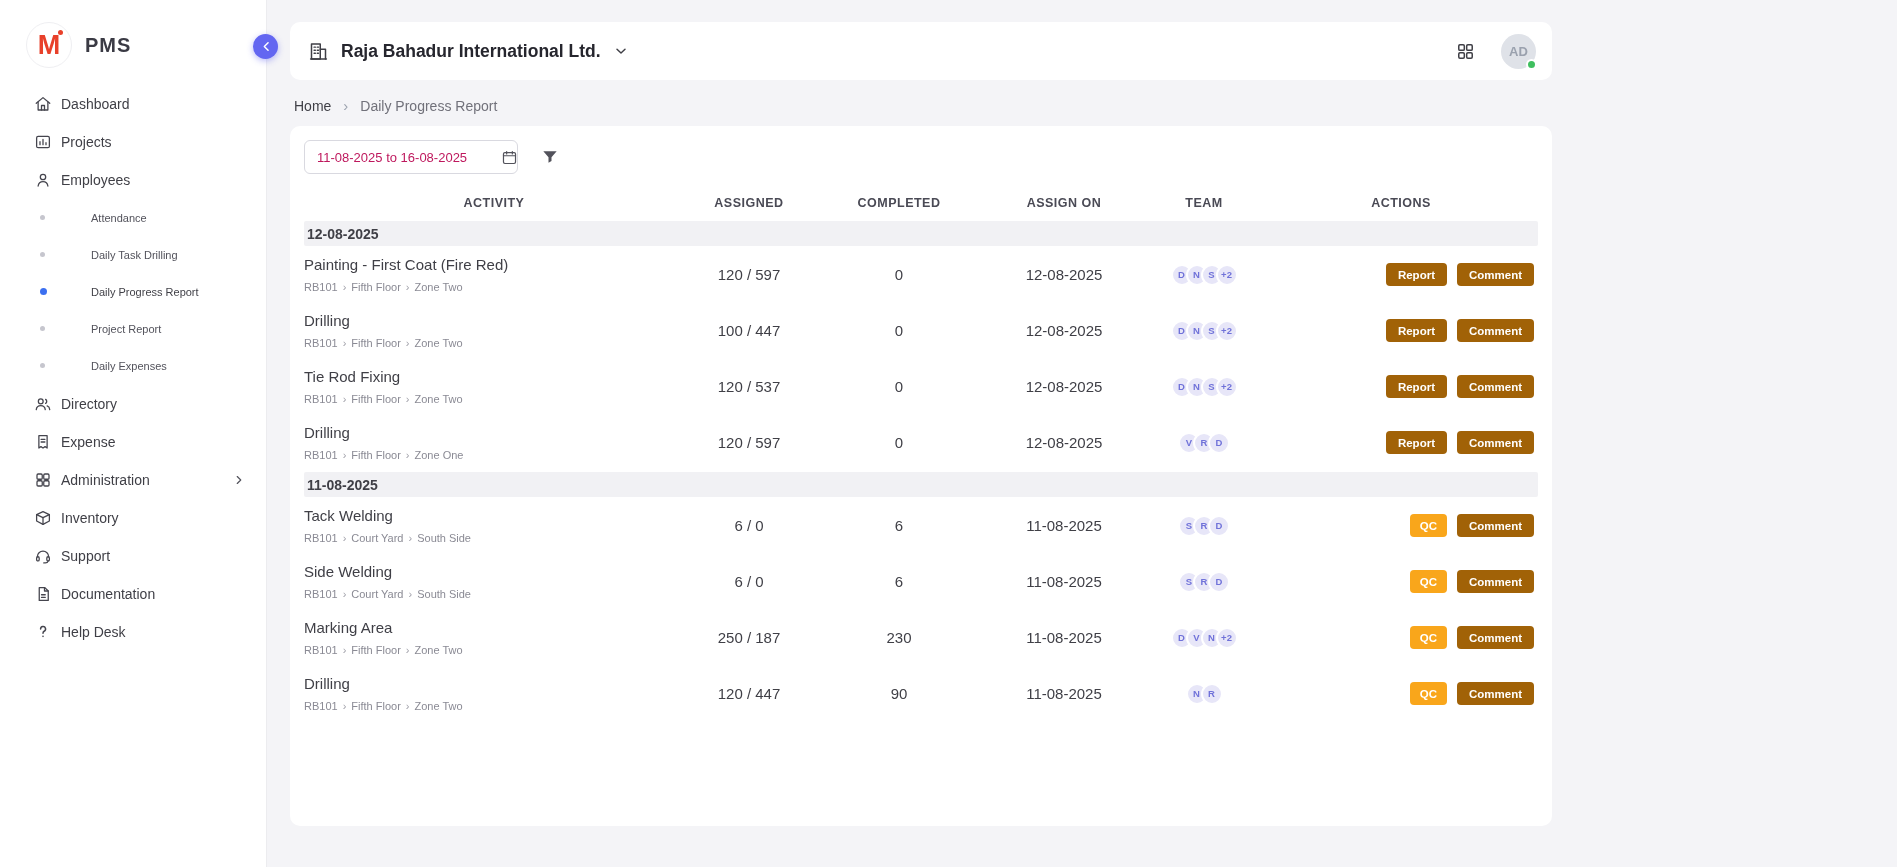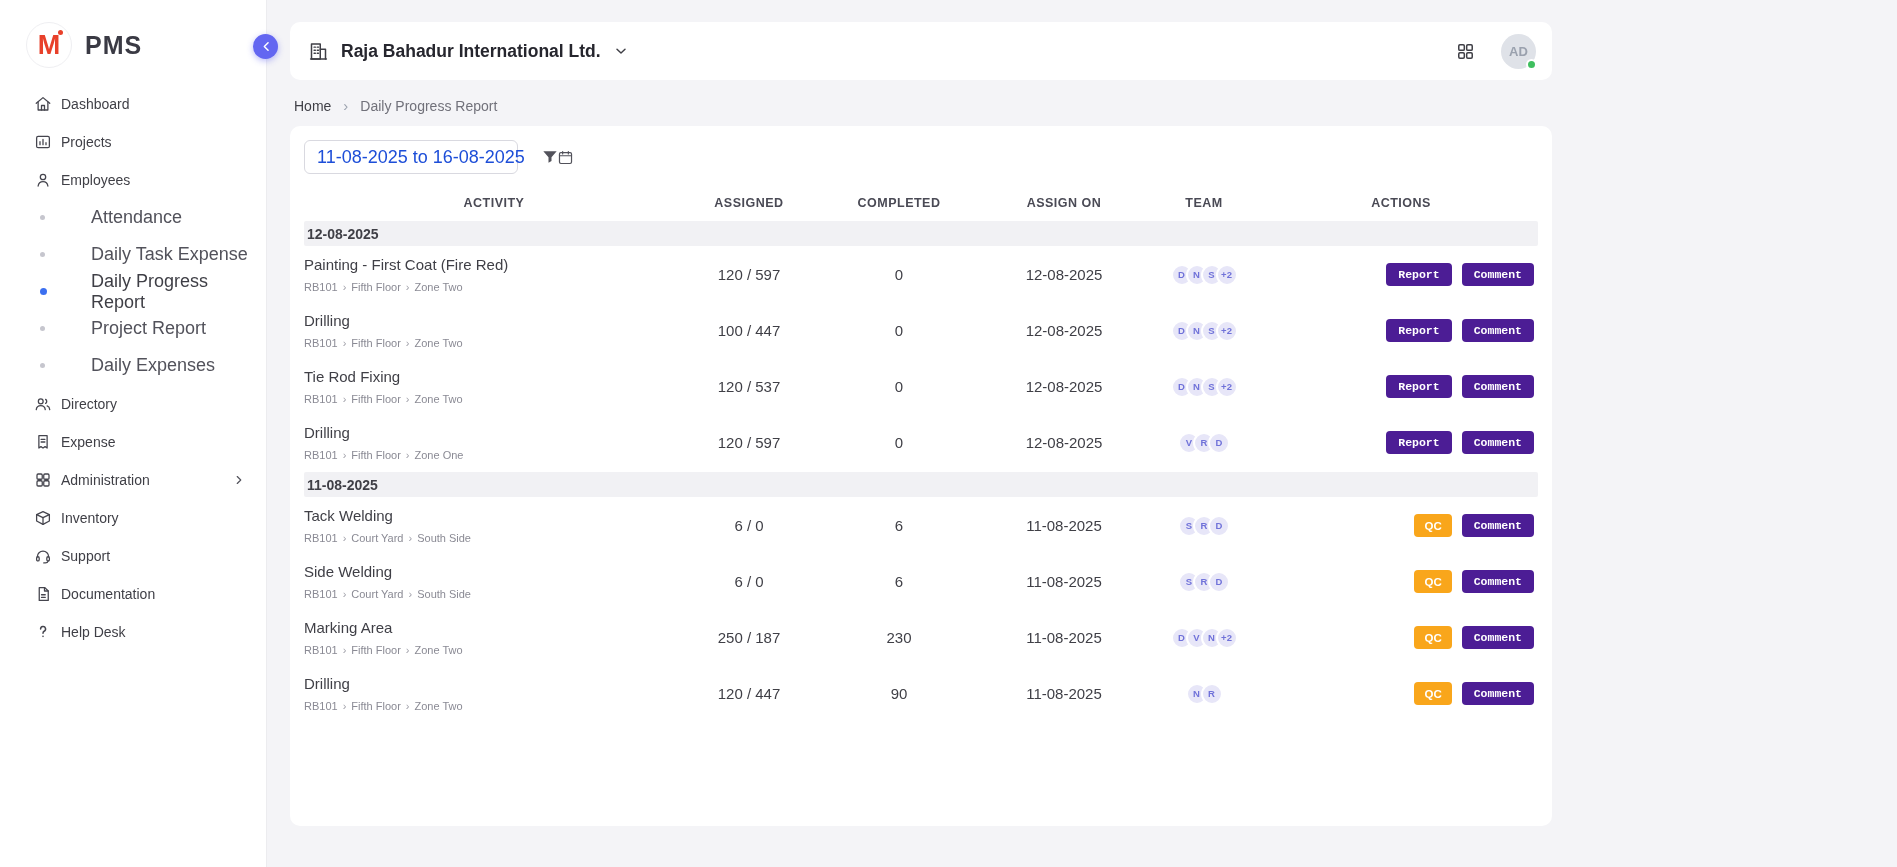--- a/index.html
+++ b/index.html
@@ -14,21 +14,21 @@
     width:267px; flex-shrink:0; background:#fff; height:100%;
     border-right:1px solid #ECECEF; position:relative; z-index:3;
   }
   .logo-row { display:flex; align-items:center; gap:13px; padding:22px 0 16px 26px; }
   .logo-circle {
     width:46px; height:46px; border-radius:50%; border:1px solid #EFEFF2;
     display:grid; place-items:center; position:relative;
     font-weight:800; font-size:27px; color:#E8402A;
   }
   .logo-circle .logo-dot { position:absolute; top:7px; right:8px; width:5px; height:5px; border-radius:50%; background:#E8402A; }
-  .app-name { font-size:25px; font-weight:700; color:#3A3A44; letter-spacing:1px; }
+  .app-name { font-size:20px; font-weight:700; color:#3A3A44; letter-spacing:1px; }
   .collapse-btn {
     position:absolute; top:34px; right:-12px; width:25px; height:25px; border-radius:50%;
     background:#6366F1; display:grid; place-items:center; cursor:pointer; z-index:6;
     box-shadow:0 2px 6px rgba(99,102,241,.45); border:none;
   }
   .menu { padding:0 10px; }
   .side-item {
     display:flex; align-items:center; gap:9px; height:37px;
     padding:0 10px 0 24px; border-radius:8px; font-size:14px; font-weight:500;
     color:#3F3F46; cursor:pointer; position:relative; margin:1px 0;
@@ -37,21 +37,21 @@
   .side-item.active { background:#EDECFB; color:#6366F1; }
   .side-item.active .s-icon { color:#6366F1; }
   .side-item.active::after {
     content:''; position:absolute; right:-9px; top:-3px; width:5px; height:43px;
     background:#6366F1; border-radius:4px;
   }
   .side-item .trail { margin-left:auto; display:flex; color:inherit; }
   .submenu { }
   .sub-item {
     display:flex; align-items:center; height:37px; padding-left:30px;
-    font-size:18px; color:#52525B; cursor:pointer;
+    font-size:11px; color:#52525B; cursor:pointer;
   }
   .sub-item .bullet { width:5px; height:5px; border-radius:50%; background:#C6C6CE; margin-right:46px; flex-shrink:0; }
   .sub-item.active { color:#3F3F46; font-weight:500; }
   .sub-item.active .bullet { width:7px; height:7px; background:#3B6FF0; margin-right:44px; }
   
   .main { flex:1; padding:22px 0 12px 23px; }
   .content-col { width:1262px; }
   .topbar {
     height:58px; background:#fff; border-radius:10px; display:flex; align-items:center;
     padding:0 16px 0 18px;
@@ -75,21 +75,21 @@
   .card {
     margin-top:12px; background:#fff; border-radius:10px; padding:12px 14px;
     min-height:700px;
   }
   .filter-row { display:flex; align-items:center; margin-top:2px; }
   .date-box {
     width:214px; height:34px; border:1px solid #D9D9E0; border-radius:6px;
     display:flex; align-items:center; padding:0 10px; gap:6px;
   }
   .date-box input {
-    border:none; outline:none; flex:1; font-family:inherit; font-size:18px; color:#1d4ed8; background:transparent;
+    border:none; outline:none; flex:1; font-family:inherit; font-size:13px; color:#be185d; background:transparent;
   }
   .date-box .cal { display:flex; cursor:pointer; }
   .filter-btn { margin-left:22px; display:flex; cursor:pointer; background:none; border:none; padding:0; }
   
   .thead, .t-row { display:grid; grid-template-columns:380px 130px 170px 160px 120px 1fr; }
   .thead {
     margin-top:12px; height:34px; align-items:center;
     font-size:12.5px; font-weight:700; letter-spacing:.5px; color:#4A4A55;
   }
   .thead div { text-align:center; }
@@ -108,21 +108,21 @@
     width:22px; height:22px; border-radius:50%; background:#E7E6F8; color:#7072D9;
     font-size:9.5px; font-weight:700; display:grid; place-items:center;
     border:2px solid #fff; margin-left:-7px;
   }
   .chip:first-child { margin-left:0; }
   .cell.actions { display:flex; justify-content:flex-end; gap:10px; padding-right:4px; }
   .btn {
     height:23px; border:none; border-radius:4px; color:#fff; font-size:11.5px; font-weight:600;
     font-family:inherit; cursor:pointer; padding:0 12px; display:flex; align-items:center;
   }
-  .btn-primary { background:#4c1d95;font-family:Liberation Mono, monospace; }
+  .btn-primary { background:#a16207; }
   .btn-warn { background:#F9A61B; padding:0 10px; }
   svg { display:block; }
 </style>
 </head>
 <body>
 
 <aside class="sidebar">
   <button class="collapse-btn">
     <span>
       <svg width="15" height="15" viewBox="0 0 24 24" fill="none" stroke="#fff" stroke-width="2.4" stroke-linecap="round" stroke-linejoin="round">
@@ -169,21 +169,21 @@
       <span>Employees</span>
     </div>
 
     <div class="submenu">
       <div class="sub-item">
         <span class="bullet"></span>
         <span>Attendance</span>
       </div>
       <div class="sub-item">
         <span class="bullet"></span>
-        <span>Daily Task Expense</span>
+        <span>Daily Task Drilling</span>
       </div>
       <div class="sub-item active">
         <span class="bullet"></span>
         <span>Daily Progress Report</span>
       </div>
       <div class="sub-item">
         <span class="bullet"></span>
         <span>Project Report</span>
       </div>
       <div class="sub-item">

